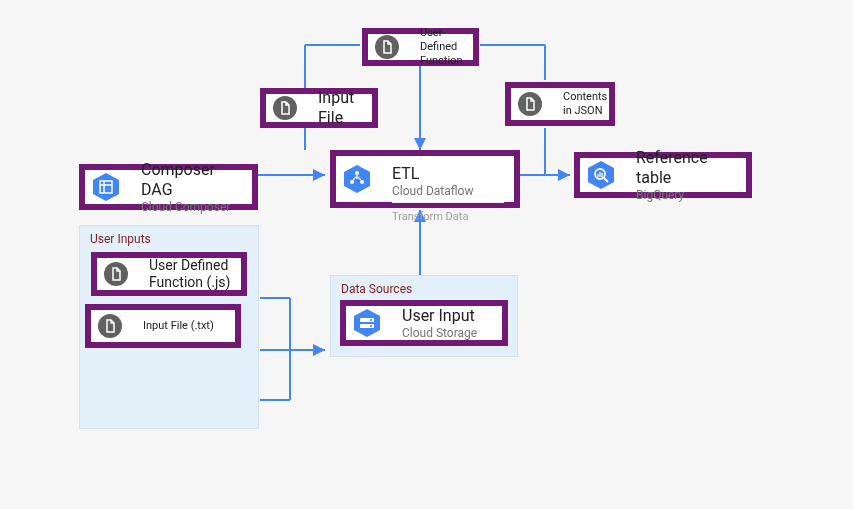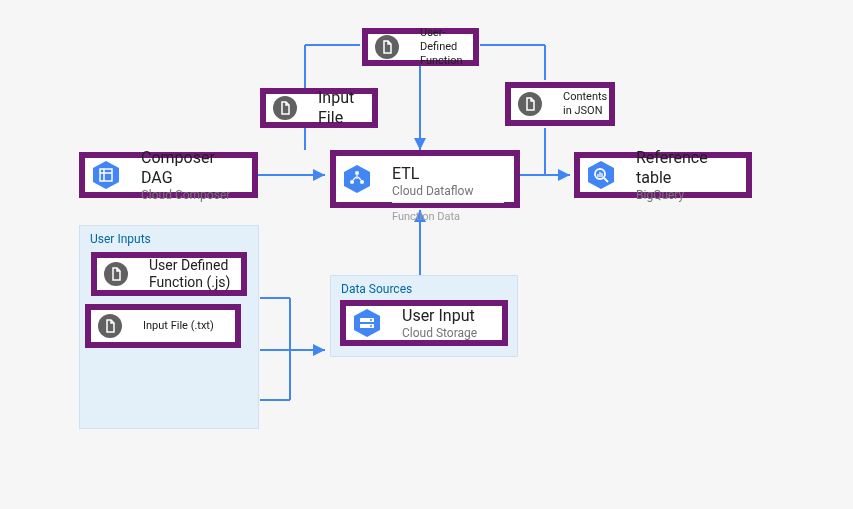--- a/index.html
+++ b/index.html
@@ -66,21 +66,21 @@
     margin: 3px 0 0 0;
     padding-top: 2px;
   }
   .group {
     position: absolute;
     background: #e3f0fa;
     border: 1px solid #d0e2f0;
   }
   .group-title {
     font-size: 12px;
-    color: #0369a1;
+    color: #7f1d1d;
     padding: 6px 10px 4px 10px;
   }
   .svg-icon { display: block; }
 </style>
 </head>
 <body>
 
 <div class="diagram">
 
 <svg class="arrows">
@@ -149,21 +149,21 @@
           <circle cx="12" cy="12" r="12" fill="#616161"></circle>
           <path d="M9 6h4l3 3v9H9z" fill="none" stroke="#fff" stroke-width="1.5"></path>
           <path d="M13 6v3h3" fill="none" stroke="#fff" stroke-width="1.5"></path>
         </svg>
   </div>
   <div class="txt">
         <span class="title" style="font-size:11px;">Contents in JSON</span>
       </div>
 </div>
 
-<div class="box" style="left:79px; top:152px; width:179px; height:46px;">
+<div class="box" style="left:79px; top:164px; width:179px; height:46px;">
   <div class="icon-wrap">
     <svg class="svg-icon" width="30" height="30" viewBox="0 0 30 30">
           <polygon points="15,1 28,8 28,22 15,29 2,22 2,8" fill="#4285f4"></polygon>
           <rect x="9" y="9" width="12" height="12" fill="none" stroke="#fff" stroke-width="1.5"></rect>
           <line x1="9" y1="13" x2="21" y2="13" stroke="#fff" stroke-width="1.5"></line>
           <line x1="13" y1="9" x2="13" y2="21" stroke="#fff" stroke-width="1.5"></line>
         </svg>
   </div>
   <div class="txt">
     <span class="title">Composer DAG</span>
@@ -177,21 +177,21 @@
           <polygon points="15,1 28,8 28,22 15,29 2,22 2,8" fill="#4285f4"></polygon>
           <circle cx="15" cy="9" r="2" fill="#fff"></circle>
           <circle cx="10" cy="18" r="2" fill="#fff"></circle>
           <circle cx="20" cy="18" r="2" fill="#fff"></circle>
           <path d="M15 11v4m-4 1l3-3m5 3l-3-3" stroke="#fff" stroke-width="1.2" fill="none"></path>
         </svg>
   </div>
   <div class="txt" style="flex:1;">
     <span class="title">ETL</span>
     <span class="subtitle">Cloud Dataflow</span>
-    <div class="divider"><span class="caption">Function Data</span></div>
+    <div class="divider"><span class="caption">Transform Data</span></div>
   </div>
 </div>
 
 <div class="box" style="left:574px; top:152px; width:178px; height:46px;">
   <div class="icon-wrap">
     <svg class="svg-icon" width="30" height="30" viewBox="0 0 30 30">
           <polygon points="15,1 28,8 28,22 15,29 2,22 2,8" fill="#4285f4"></polygon>
           <circle cx="14" cy="14" r="5" fill="none" stroke="#fff" stroke-width="1.8"></circle>
           <line x1="18" y1="18" x2="22" y2="22" stroke="#fff" stroke-width="1.8"></line>
           <line x1="12" y1="14" x2="12" y2="17" stroke="#fff" stroke-width="1.3"></line>

